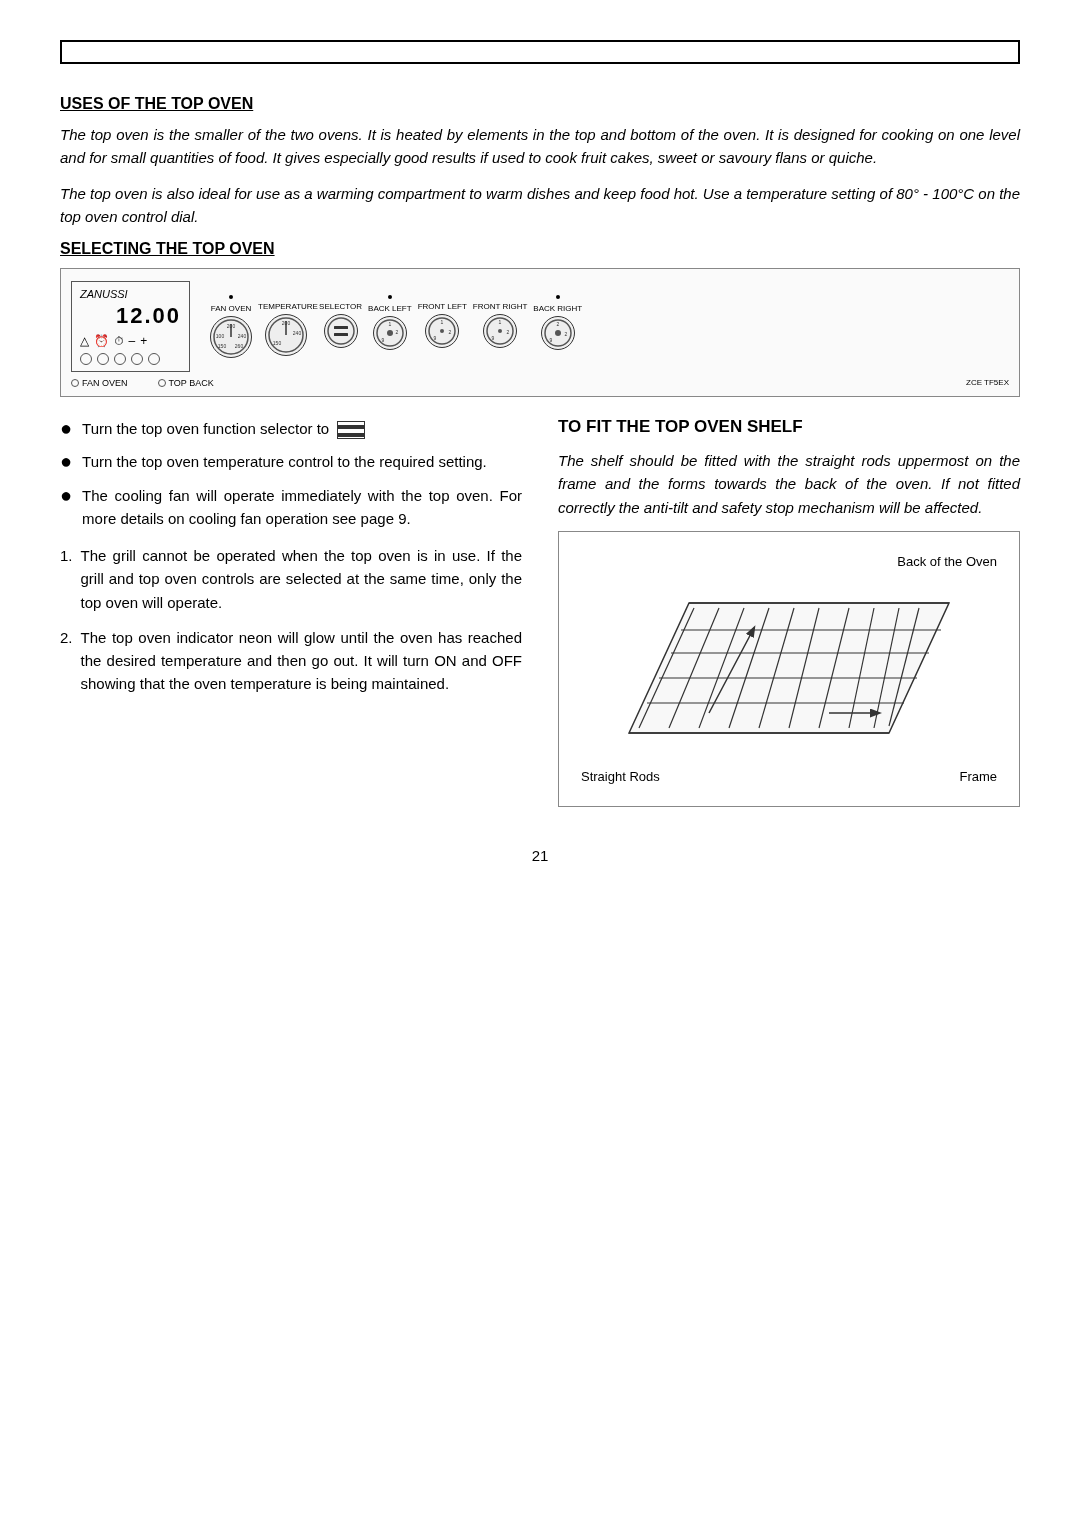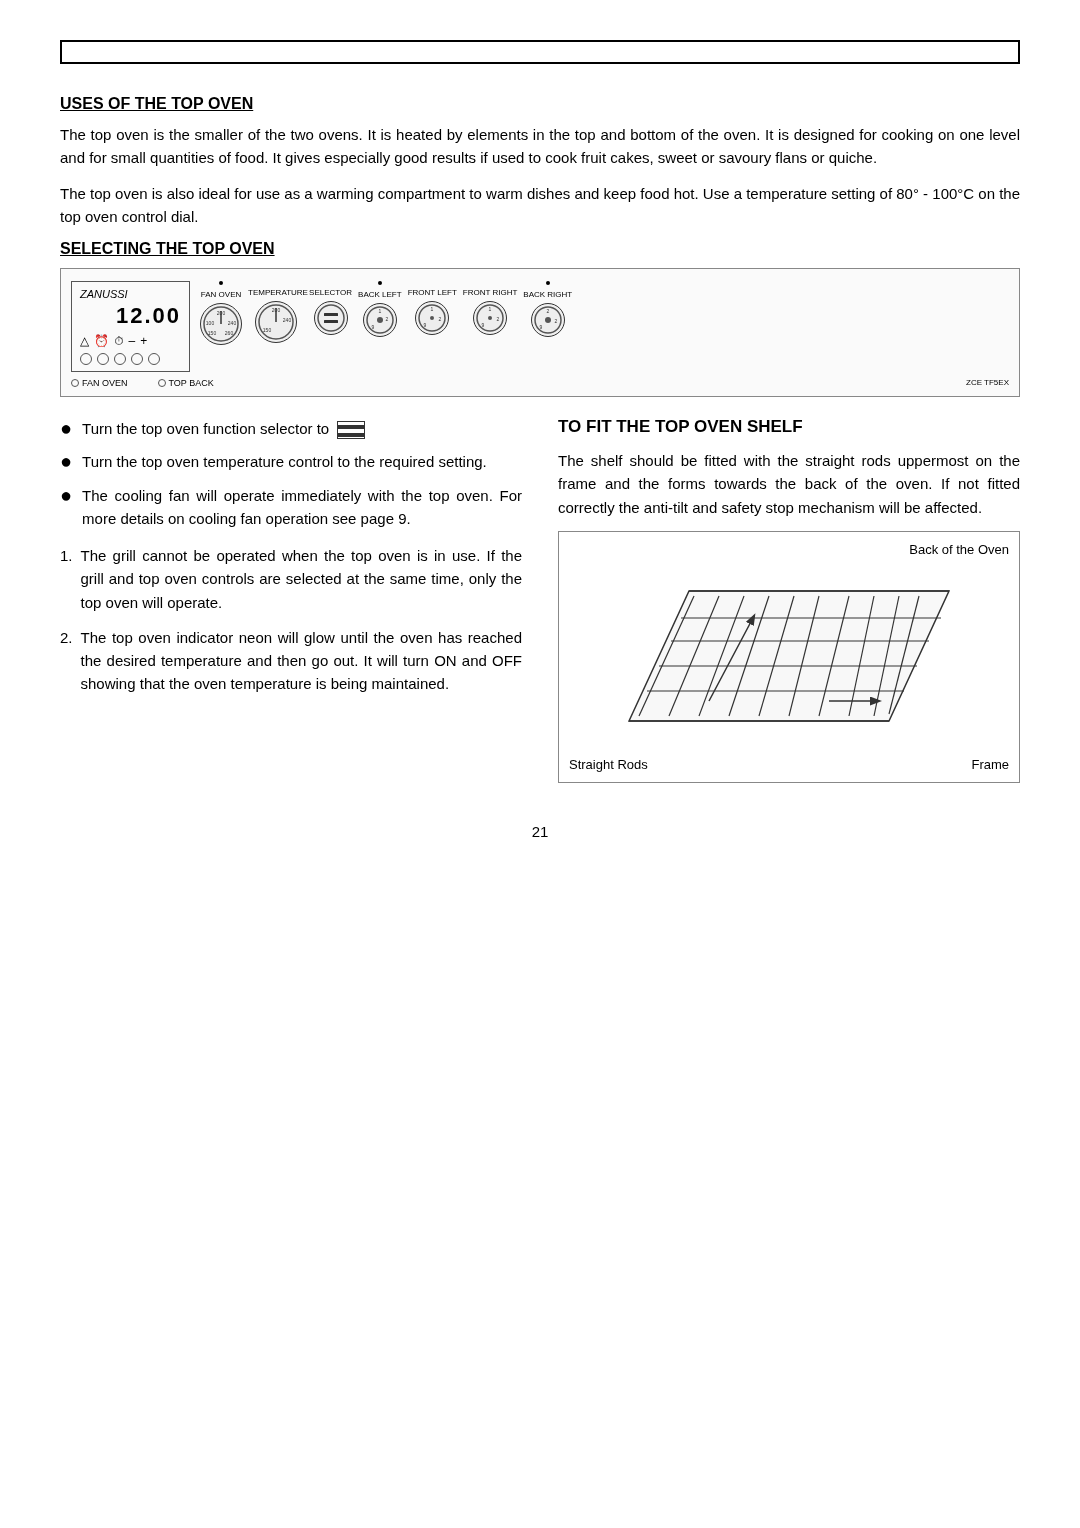--- a/index.html
+++ b/index.html
@@ -30,20 +30,21 @@
       font-size: 16px;
       font-weight: bold;
       margin-bottom: 10px;
       text-decoration: underline;
     }
 
     p {
       line-height: 1.55;
       margin-bottom: 12px;
       text-align: justify;
+      font-style: italic;
     }
 
     .two-col {
       display: flex;
       gap: 36px;
       margin-top: 20px;
     }
     .col-left {
       flex: 1;
     }
@@ -53,22 +54,22 @@
 
     
     .control-panel-wrapper {
       border: 1px solid #888;
       padding: 12px 10px 8px 10px;
       margin-bottom: 18px;
       background: #fafafa;
     }
     .control-panel-inner {
       display: flex;
-      align-items: flex-start;
-      gap: 10px;
+      align-items: center;
+      gap: 20px;
     }
     .zanussi-display {
       border: 1px solid #555;
       padding: 6px 8px;
       min-width: 90px;
       font-size: 13px;
     }
     .zanussi-label {
       font-size: 11px;
       font-style: italic;
@@ -199,21 +200,21 @@
       text-align: justify;
     }
     .num-label {
       flex-shrink: 0;
       font-weight: normal;
     }
 
     
     .shelf-diagram {
       border: 1px solid #888;
-      padding: 10px;
+      padding: 22px;
       margin-top: 6px;
       position: relative;
       background: #fff;
     }
     .shelf-label-top {
       text-align: right;
       font-size: 13px;
       margin-bottom: 4px;
     }
     .shelf-label-bottom {

